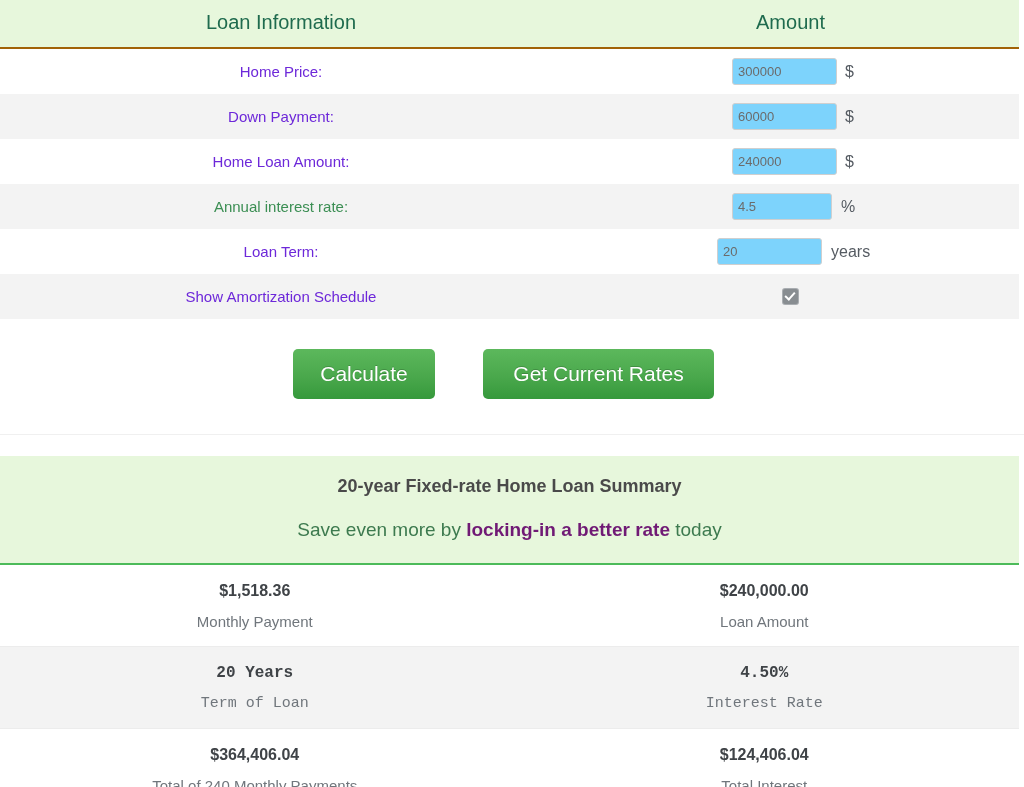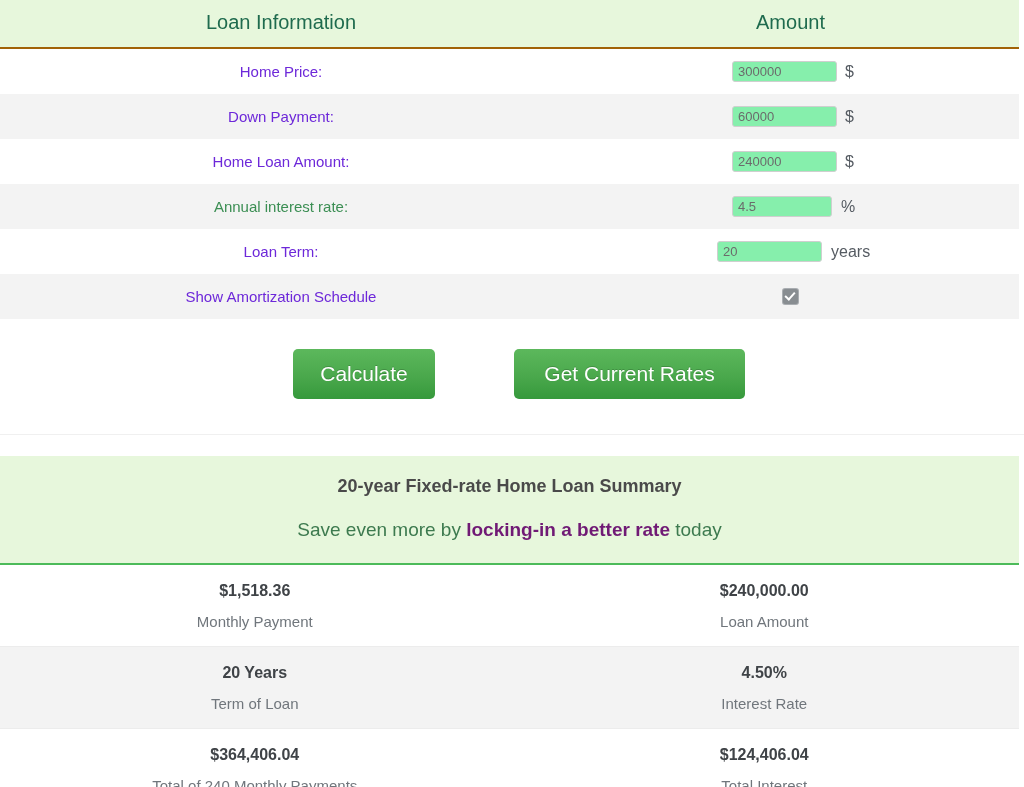--- a/index.html
+++ b/index.html
@@ -59,26 +59,26 @@
     align-items: center;
     padding-left: 170px;
   }
   .amt-wrap.term { padding-left: 155px; }
   .amt-wrap.center { padding-left: 0; justify-content: center; }
 
   input.txt {
     font-family: "Liberation Sans", sans-serif;
     font-size: 13px;
     color: #6b6b6b;
-    height: 21px;
+    height: 27px;
     line-height: 21px;
     padding: 0 5px;
     border: 1px solid #cfcfcf;
     border-radius: 3px;
-    background: #86efac;
+    background: #7dd3fc;
     box-sizing: border-box;
     outline: none;
   }
   input.w-price { width: 105px; }
   input.w-rate  { width: 100px; }
   input.w-term  { width: 105px; }
 
   .unit {
     font-size: 16px;
     color: #555b62;
@@ -123,21 +123,21 @@
     color: #ffffff;
     font-family: "Liberation Sans", sans-serif;
     font-weight: normal;
     font-size: 21px;
     background-image: linear-gradient(to bottom, #5cb85c 0%, #4aa84c 55%, #36993c 100%);
     text-shadow: 0 -1px 0 rgba(0,0,0,0.18);
     cursor: pointer;
     padding: 0;
   }
   #btn-calc { left: 293px; width: 142px; height: 50px; }
-  #btn-rates { left: 514px; width: 231px; height: 50px; }
+  #btn-rates { left: 483px; width: 231px; height: 50px; }
 
   .spacer-gap { height: 20px; background: #ffffff; }
 
   
   .summary-head {
     background: #e7f7dc;
     border-top: 1px solid #ffffff;
     border-bottom: 2px solid #4cbb5a;
     width: 1019px;
     text-align: center;
@@ -160,21 +160,21 @@
     text-decoration: none;
   }
 
   .sum-table {
     width: 1019px;
     border-collapse: collapse;
     table-layout: fixed;
   }
   .sum-table col { width: 50%; }
   .sum-table tr { background: #ffffff; }
-  .sum-table tr.alt { background: #f3f3f3; }
+  .sum-table tr.alt { background: #f3f3f3; font-family: Liberation Mono, monospace; }
   .sum-table td {
     text-align: center;
     padding: 17px 0 16px 0;
     border-bottom: 1px solid #ececec;
     margin-left: 32px;
   }
   .sum-val {
     font-size: 16px;
     font-weight: bold;
     color: #3f4347;

